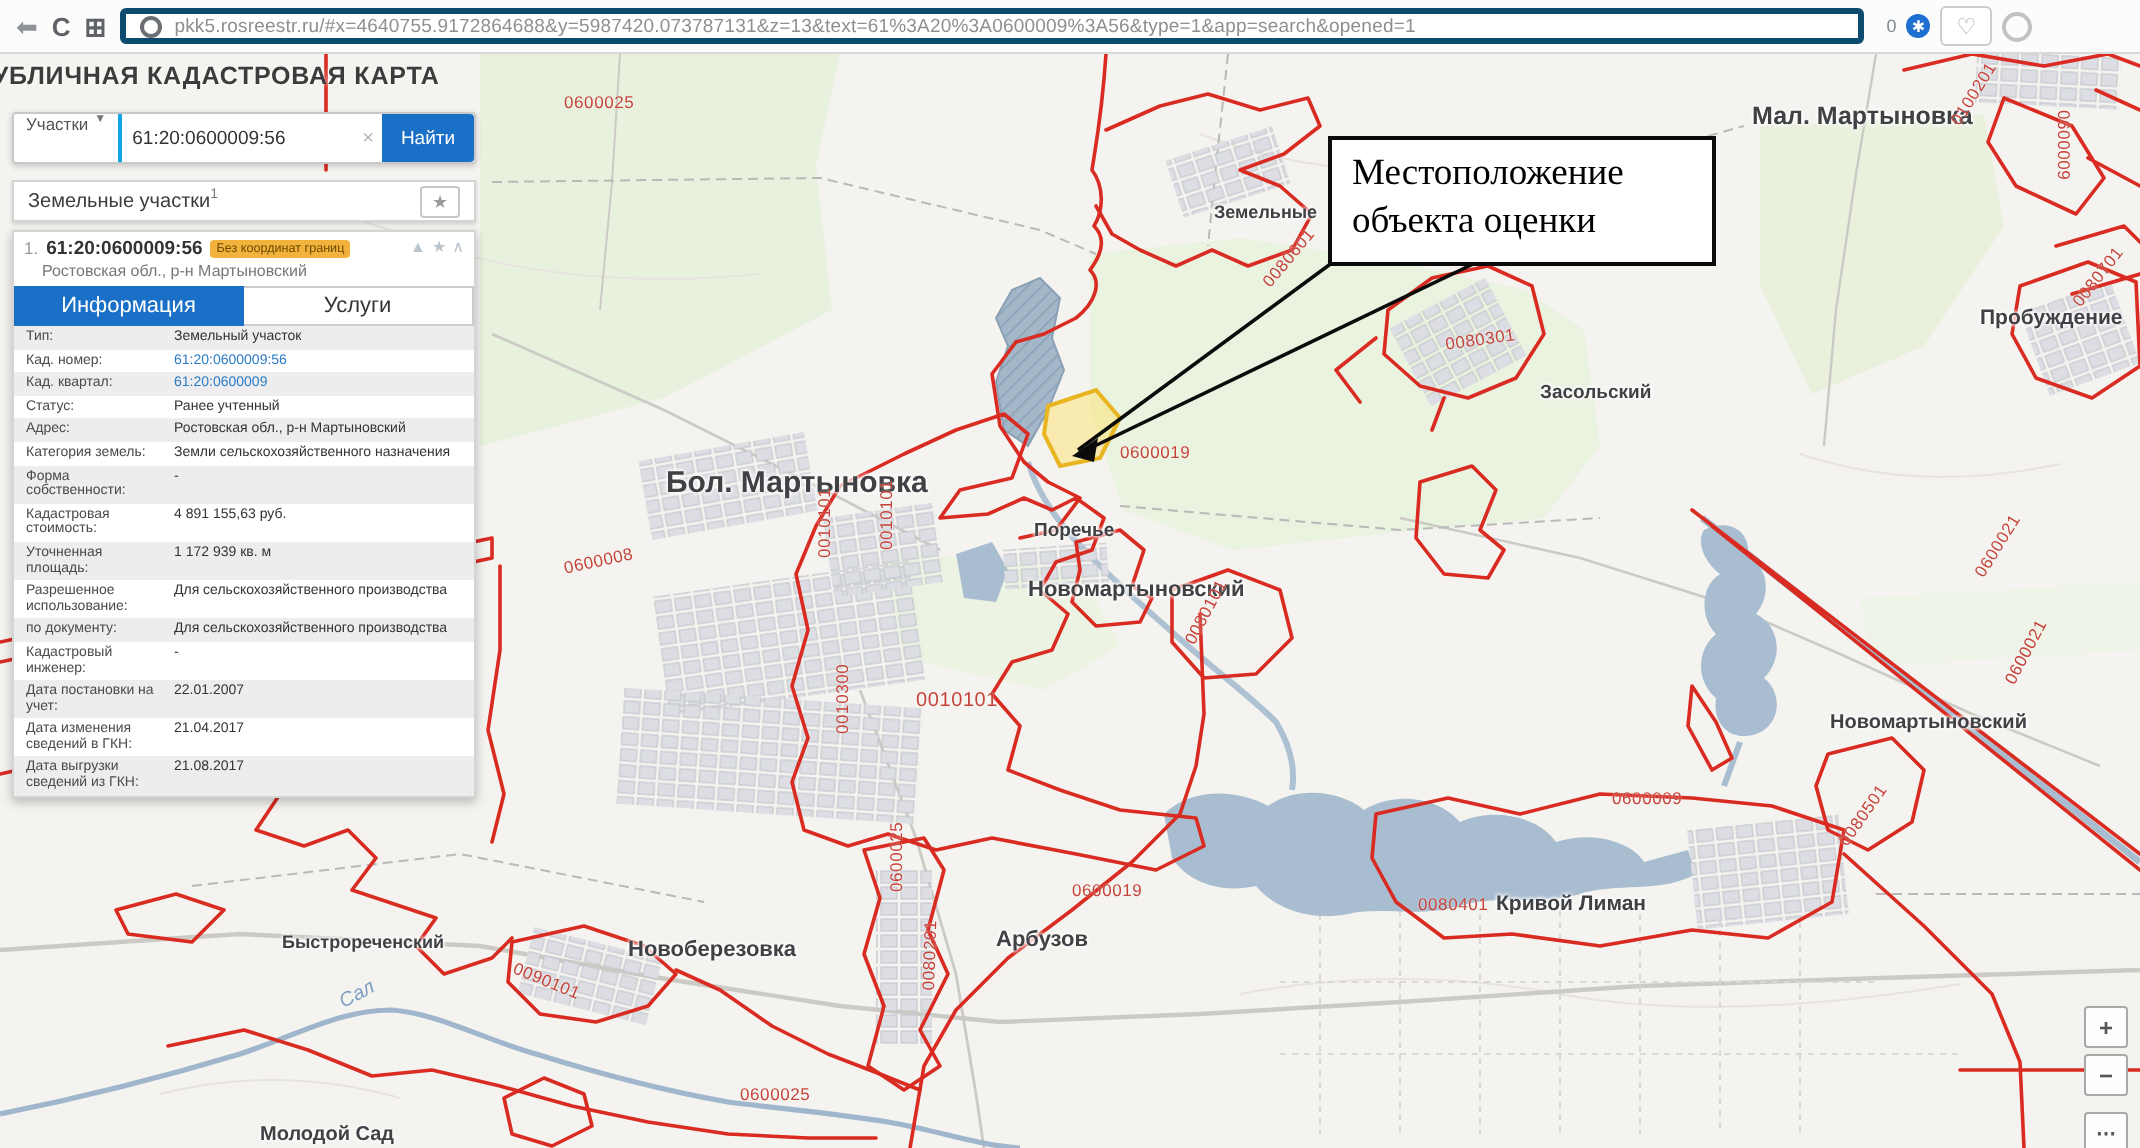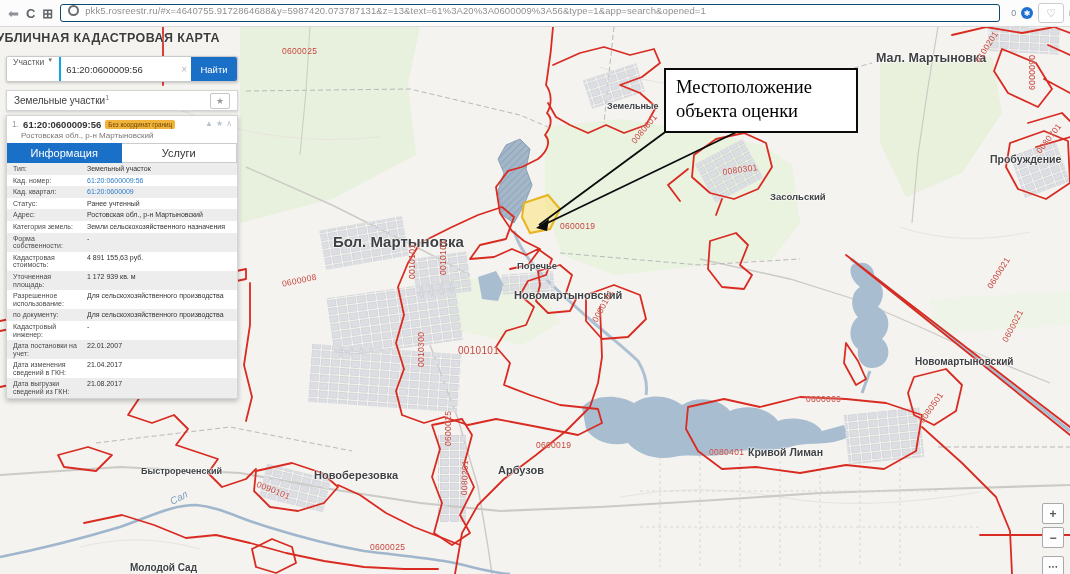--- a/index.html
+++ b/index.html
@@ -3,22 +3,22 @@
 <meta charset="utf-8">
 <style>
   html,body{margin:0;padding:0;background:#e9e9e9;}
   .screen{position:relative;width:1070px;height:574px;background:#fff;overflow:hidden;
           font-family:"Liberation Sans",sans-serif;-webkit-font-smoothing:antialiased;}
   
   .browser-bar{position:absolute;top:0;left:0;right:0;height:27px;background:#fcfcfc;
                border-bottom:1px solid #d9d9d9;display:flex;align-items:center;gap:7px;padding-left:8px;box-sizing:border-box;}
   .nav-ic{color:#8f9398;font-size:13px;line-height:1;cursor:pointer;}
   .nav-ic.dark{color:#5f6368;font-weight:bold;}
-  .url-field{flex:0 0 auto;width:940px;height:18px;border:1px solid #0c4a6e;border-radius:3px;background:#fff;
-             display:flex;align-items:flex-start;gap:6px;padding:0 7px;box-sizing:border-box;}
+  .url-field{flex:0 0 auto;width:872px;height:18px;border:3px solid #0c4a6e;border-radius:3px;background:#fff;
+             display:flex;align-items:flex-end;gap:6px;padding:0 7px;box-sizing:border-box;}
   .site-ic{width:11px;height:11px;border-radius:50%;border:2px solid #6b6f73;box-sizing:border-box;flex:0 0 auto;}
   .url-text{font-size:9.5px;color:#8f8f8f;white-space:nowrap;overflow:hidden;text-overflow:clip;letter-spacing:.1px;}
   .bar-right{display:flex;align-items:center;gap:5px;margin-left:4px;}
   .ext-count{font-size:9px;color:#7f8a94;}
   .ext-badge{width:12px;height:12px;border-radius:50%;background:#1f6fd0;color:#fff;font-size:8px;
              display:flex;align-items:center;justify-content:center;cursor:pointer;}
   .heart-btn{width:24px;height:18px;border:1px solid #ccc;border-radius:3px;background:#fff;color:#9aa0a6;
              font-size:11px;display:flex;align-items:center;justify-content:center;cursor:pointer;}
   .profile-circle{width:15px;height:15px;border-radius:50%;border:2px solid #c2c2c2;box-sizing:border-box;cursor:pointer;}
   

